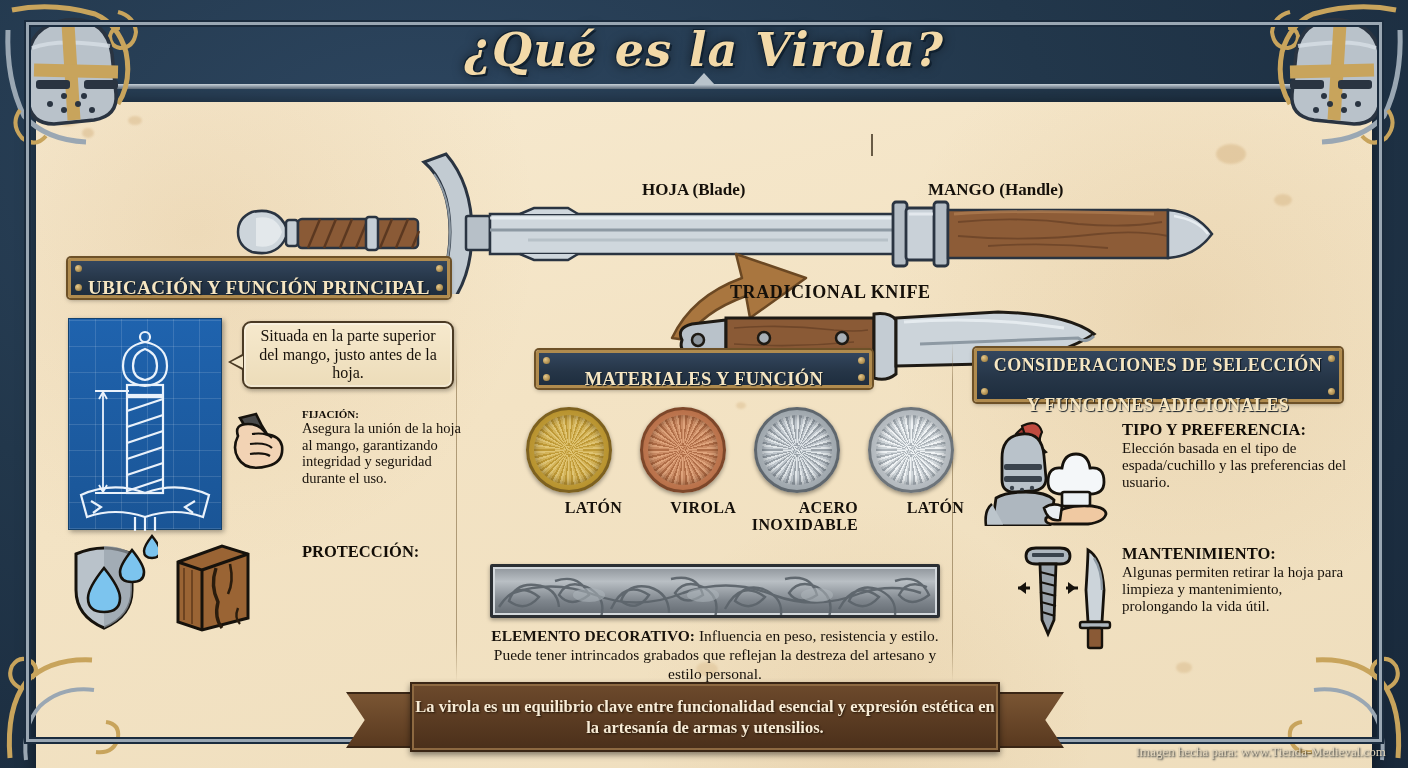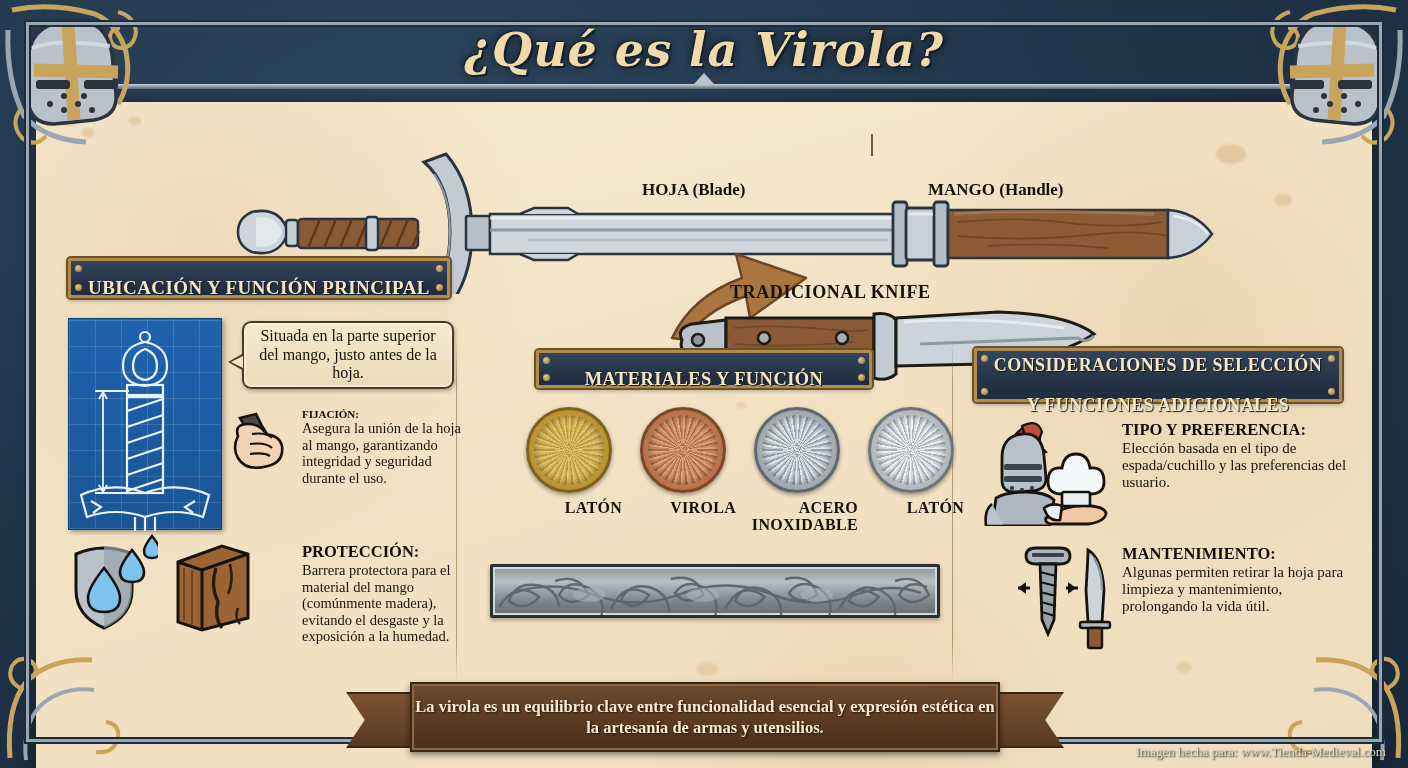--- a/index.html
+++ b/index.html
@@ -431,21 +431,20 @@
       <path d="M6 20 L30 28 L30 88" fill="none" stroke="#16120c" stroke-width="3"></path>
       <path d="M30 28 L76 12" fill="none" stroke="#16120c" stroke-width="3"></path>
       <path d="M12 26 L12 78" stroke="#6d4320" stroke-width="2" fill="none"></path>
       <path d="M20 28 L20 82" stroke="#6d4320" stroke-width="2" fill="none"></path>
       <path d="M44 26 q-6 18 2 34 q-4 16 4 26" fill="none" stroke="#2a1c0d" stroke-width="3.4"></path>
       <path d="M58 22 q4 18 -2 30" fill="none" stroke="#2a1c0d" stroke-width="2.6"></path>
       <path d="M66 66 q-4 10 2 16" fill="none" stroke="#2a1c0d" stroke-width="2.4"></path>
     </svg>
     <div style="position:absolute;left:266px;top:440px;width:164px">
       <span class="lead" style="font-size:16.5px;color:#120d07">PROTECCIÓN:</span>
-      <span class="body-text" style="font-size:14.5px;display:block">Barrera protectora para el material del mango (comúnmente madera), evitando el desgaste y la exposición a la humedad.</span>
     </div>
 
     <div class="plaque" style="left:500px;top:248px;width:336px;height:38px">
       <span style="font-size:18.5px">MATERIALES Y FUNCIÓN</span>
       <i class="corner-stud" style="left:4px;top:4px"></i>
         <i class="corner-stud" style="right:4px;top:4px"></i>
       <i class="corner-stud" style="left:4px;bottom:4px"></i>
         <i class="corner-stud" style="right:4px;bottom:4px"></i>
     </div>
 
@@ -496,20 +495,25 @@
           <path d="M20 26 q40 -14 82 2 q44 16 88 -2 q46 -16 90 2 q44 16 88 -2 q32 -10 60 0"></path>
         </g>
         <g fill="#aeb6bc" opacity=".55">
           <ellipse cx="96" cy="28" rx="16" ry="7"></ellipse>
             <ellipse cx="210" cy="28" rx="16" ry="7"></ellipse>
           <ellipse cx="324" cy="28" rx="16" ry="7"></ellipse>
         </g>
       </svg>
     </div>
 
+    <div style="position:absolute;left:442px;top:525px;width:474px;text-align:center">
+      <span class="body-text" style="font-size:15.5px;line-height:1.22">
+        <b>ELEMENTO DECORATIVO:</b><span> Influencia en peso, resistencia y estilo. Puede tener intrincados grabados que reflejan la destreza del artesano y estilo personal.</span>
+      </span>
+    </div>
 
     <div class="plaque" style="left:938px;top:246px;width:368px;height:54px;flex-direction:column">
       <span style="font-size:18px">CONSIDERACIONES DE SELECCIÓN</span>
       <span style="font-size:18px">Y FUNCIONES ADICIONALES</span>
       <i class="corner-stud" style="left:4px;top:4px"></i>
         <i class="corner-stud" style="right:4px;top:4px"></i>
       <i class="corner-stud" style="left:4px;bottom:4px"></i>
         <i class="corner-stud" style="right:4px;bottom:4px"></i>
     </div>
 

